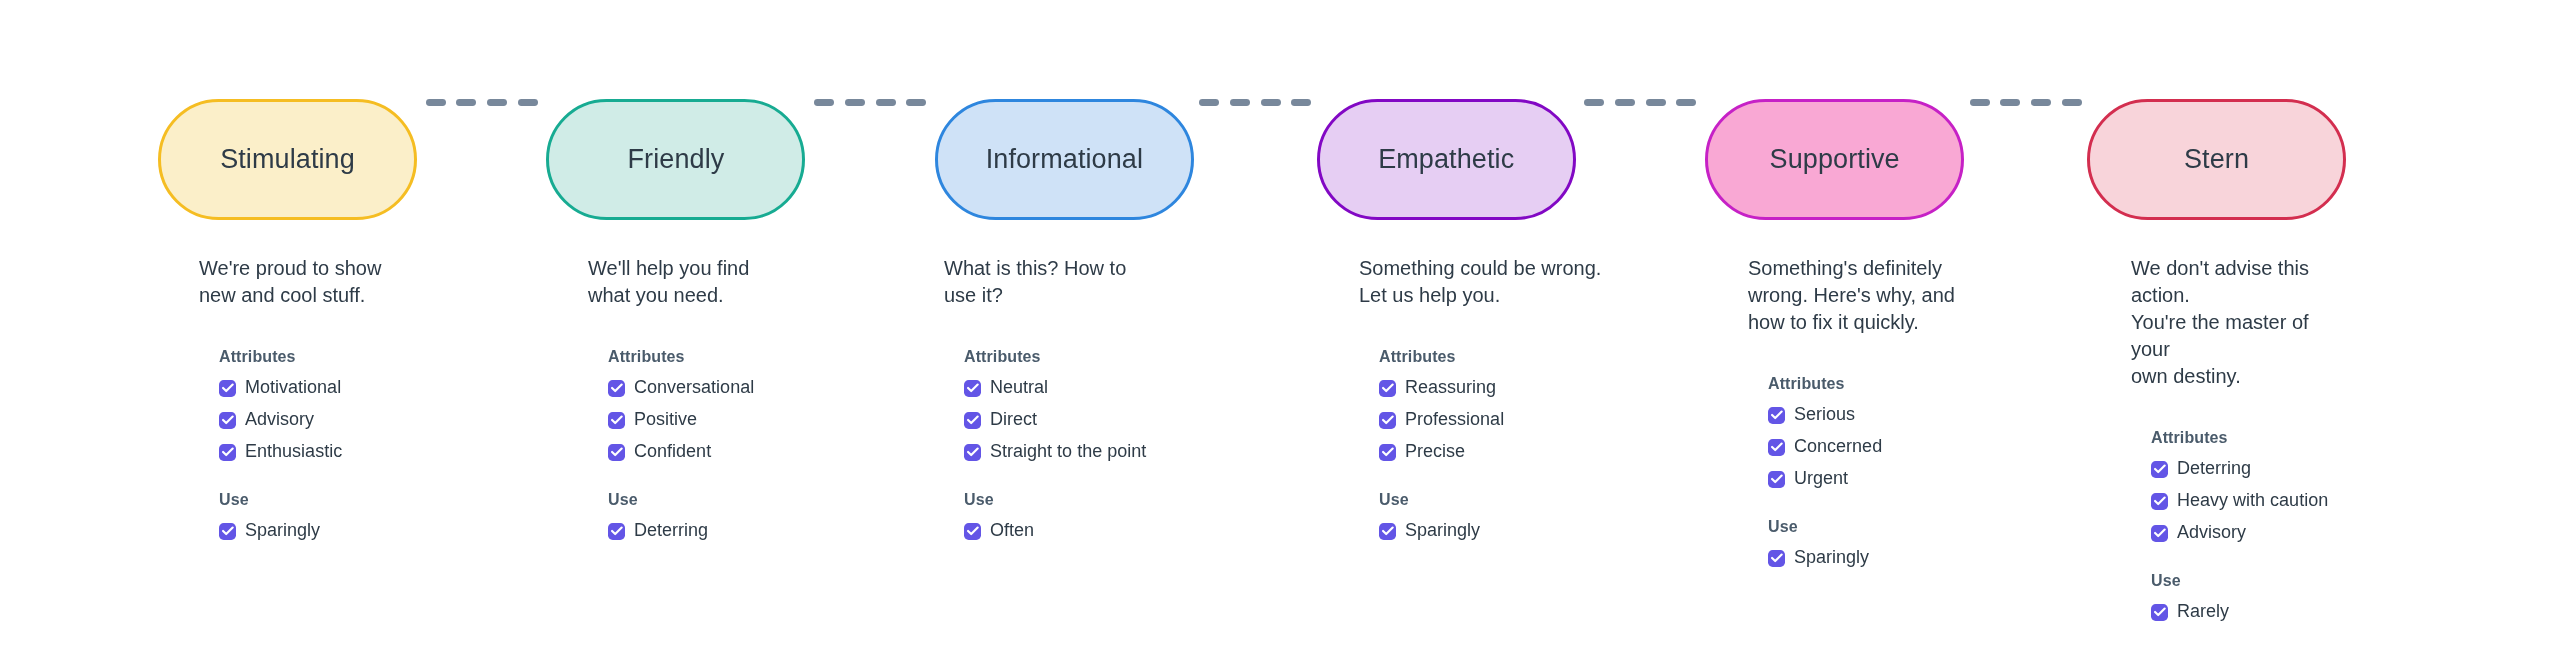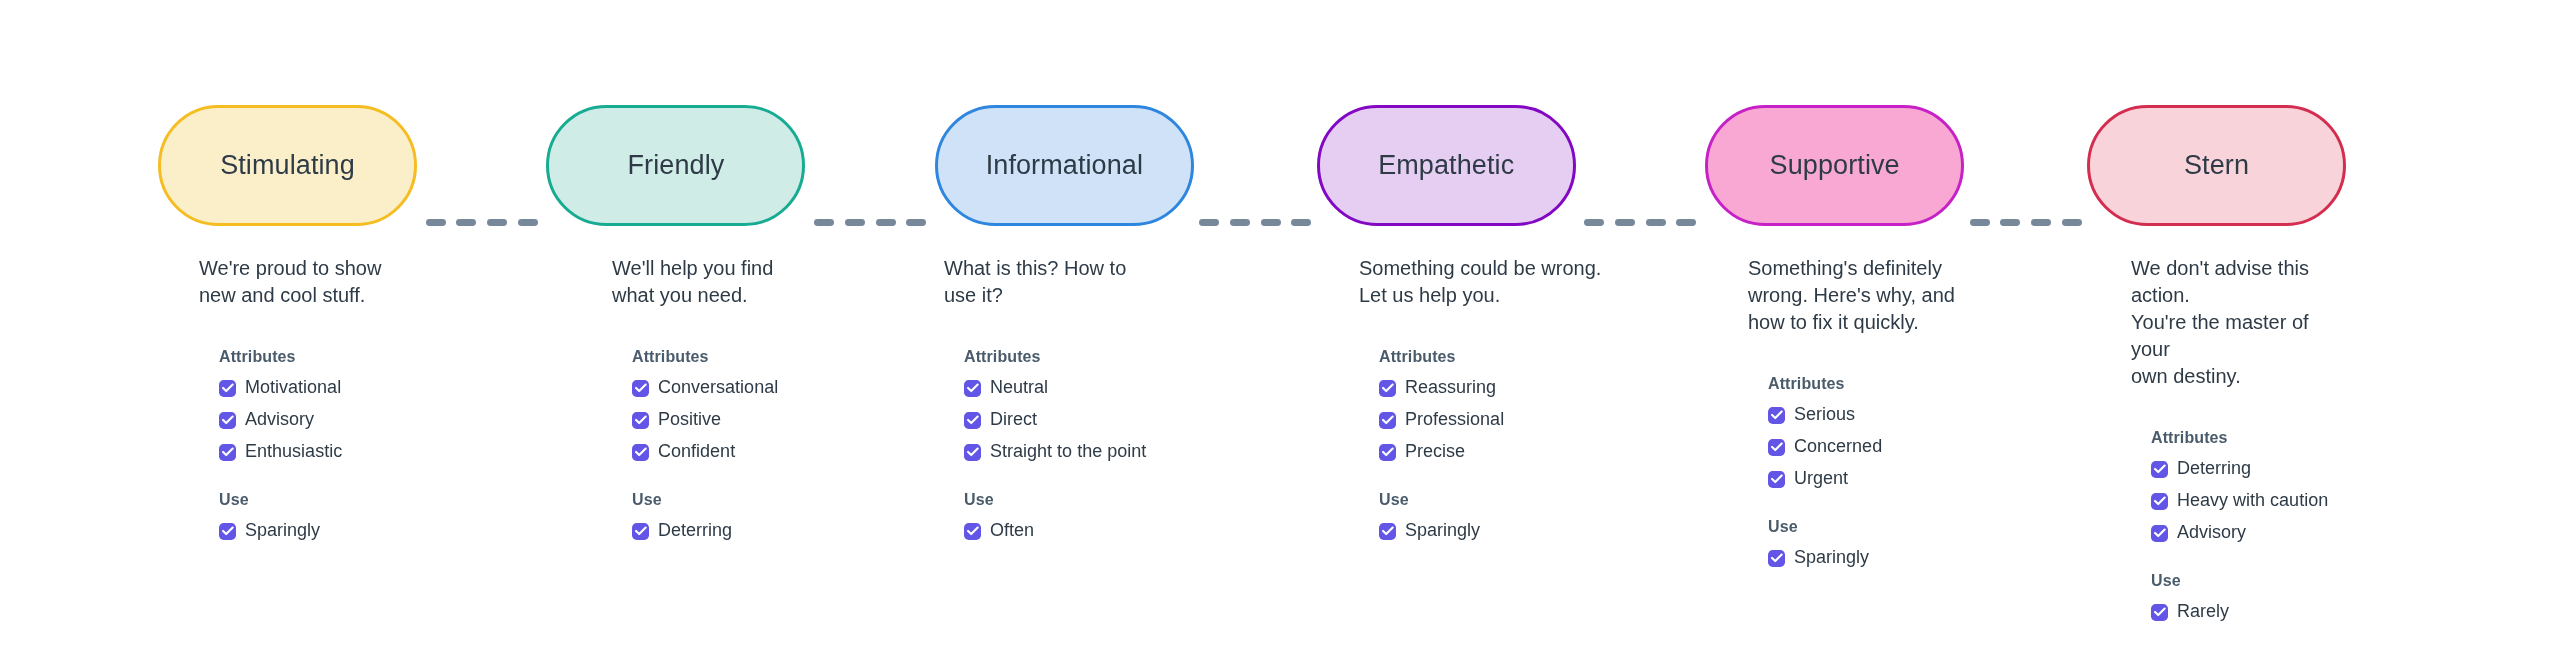--- a/index.html
+++ b/index.html
@@ -22,21 +22,21 @@
   }
 
   
   .pill-row {
     position: absolute;
     left: 0;
     top: 99px;
     width: 2576px;
     height: 127px;
     display: flex;
-    align-items: flex-end;
+    align-items: flex-start;
     padding-left: 158px;
     box-sizing: border-box;
   }
 
   .pill {
     box-sizing: border-box;
     height: 121px;
     border-radius: 64px;
     border-width: 3.4px;
     border-style: solid;
@@ -177,21 +177,21 @@
       </div>
       <div class="pill" style="width: 259px; background: #f9a8d4; border-color: rgb(198, 33, 198);">
         <span class="pill-label">Supportive</span>
       </div>
       <div class="connector" style="margin-left: 5.4px; margin-right: 5.4px;">
         <span class="dash"></span>
         <span class="dash"></span>
         <span class="dash"></span>
         <span class="dash"></span>
       </div>
-      <div class="pill" style="width: 259px; background: rgb(248, 212, 218); border-color: rgb(211, 46, 79); margin-top: 37px;">
+      <div class="pill" style="width: 259px; background: rgb(248, 212, 218); border-color: rgb(211, 46, 79);">
         <span class="pill-label">Stern</span>
       </div>
     </div>
   <div class="columns" id="columns">
       <div class="col" style="left: 199px;">
         <p class="desc">We're proud to show
 new and cool stuff.</p>
         <div class="group attributes">
           <div class="group-title">Attributes</div>
           <div class="check-row">
@@ -224,21 +224,21 @@
           <div class="check-row">
             <span class="checkbox">
               <svg width="12" height="10.7" viewBox="0 0 18 16" aria-hidden="true">
                 <path d="M1.6 7.4 L6.3 12 L16 2.3" fill="none" stroke="#ffffff" stroke-width="3.2" stroke-linecap="round" stroke-linejoin="round"></path>
               </svg>
             </span>
             <span class="check-label">Sparingly</span>
           </div>
         </div>
       </div>
-      <div class="col" style="left: 612px;">
+      <div class="col" style="left: 588px;">
         <p class="desc">We'll help you find
 what you need.</p>
         <div class="group attributes">
           <div class="group-title">Attributes</div>
           <div class="check-row">
             <span class="checkbox">
               <svg width="12" height="10.7" viewBox="0 0 18 16" aria-hidden="true">
                 <path d="M1.6 7.4 L6.3 12 L16 2.3" fill="none" stroke="#ffffff" stroke-width="3.2" stroke-linecap="round" stroke-linejoin="round"></path>
               </svg>
             </span>

